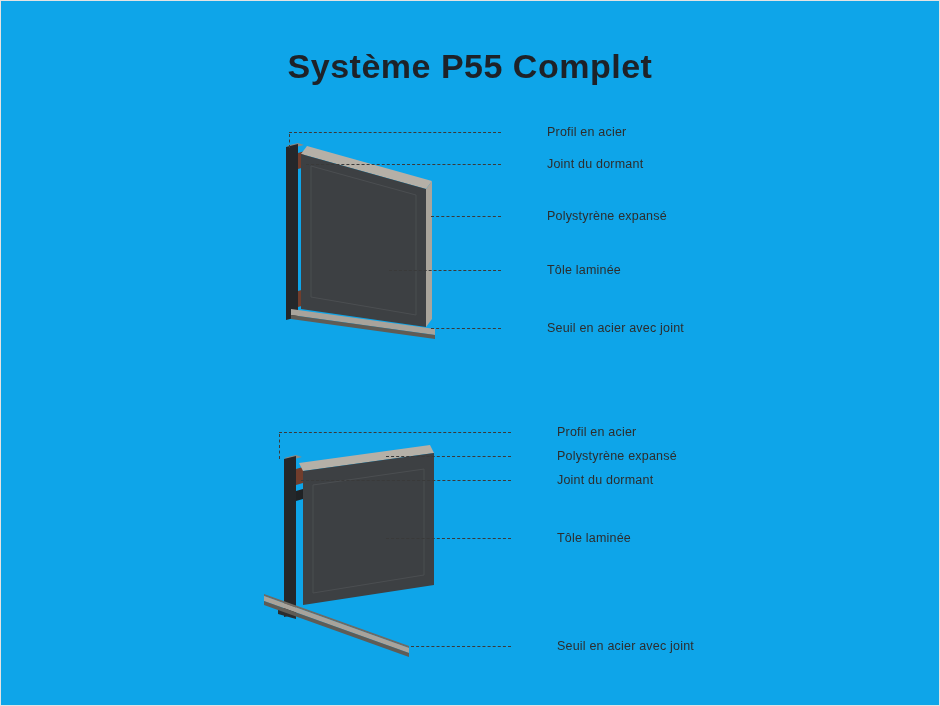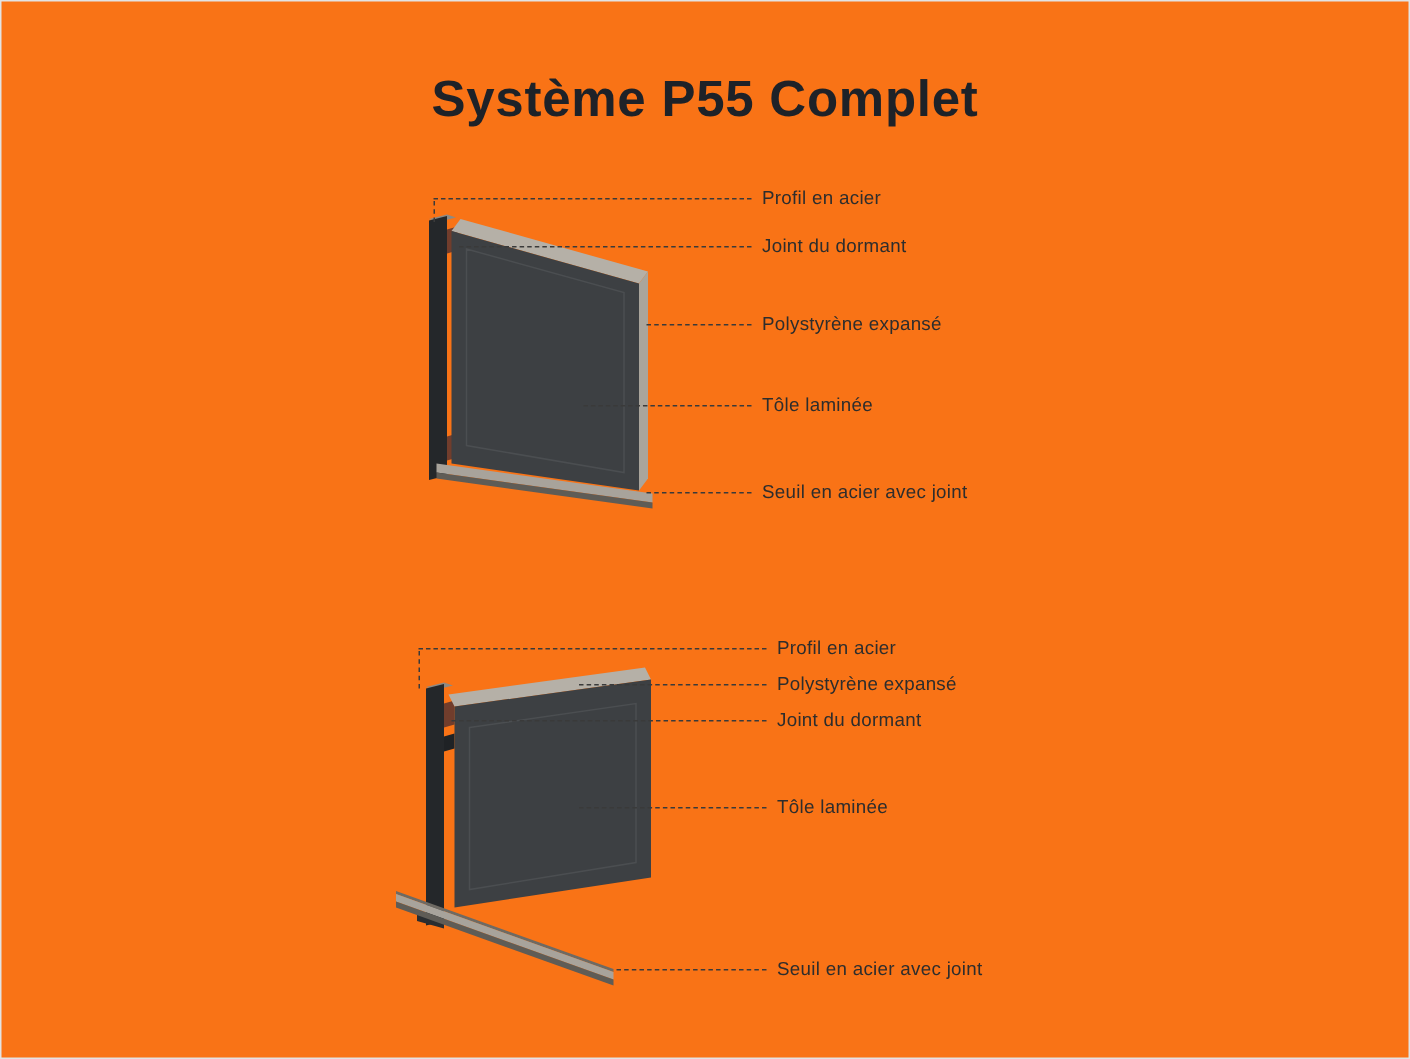--- a/index.html
+++ b/index.html
@@ -1,21 +1,21 @@
 <!DOCTYPE html>
 <html><head>
 <meta charset="utf-8">
 <style>
   html, body { margin: 0; padding: 0; background: #ffffff; }
   .frame {
     position: relative;
     width: 940px;
     height: 706px;
     margin: 0 auto;
-    background: #f97316;
+    background: #0ea5e9;
     border: 1px solid #e3e3e3;
     box-sizing: border-box;
     font-family: "Liberation Sans", "DejaVu Sans", sans-serif;
     overflow: hidden;
   }
   .page-title {
     position: absolute;
     top: 46px;
     left: 0;
     width: 100%;
@@ -24,20 +24,21 @@
     font-weight: 600;
     letter-spacing: 0.5px;
     color: #1e2228;
   }
   .fig { position: absolute; }
   .annot {
     position: absolute;
     height: 18px;
     display: flex;
     align-items: center;
+    gap: 39px;
   }
   .leader {
     display: inline-block;
     height: 0;
     border-top: 1.5px dashed #3a3a3a;
   }
   .annot-text {
     padding-left: 7px;
     font-size: 12.5px;
     letter-spacing: 0.2px;

